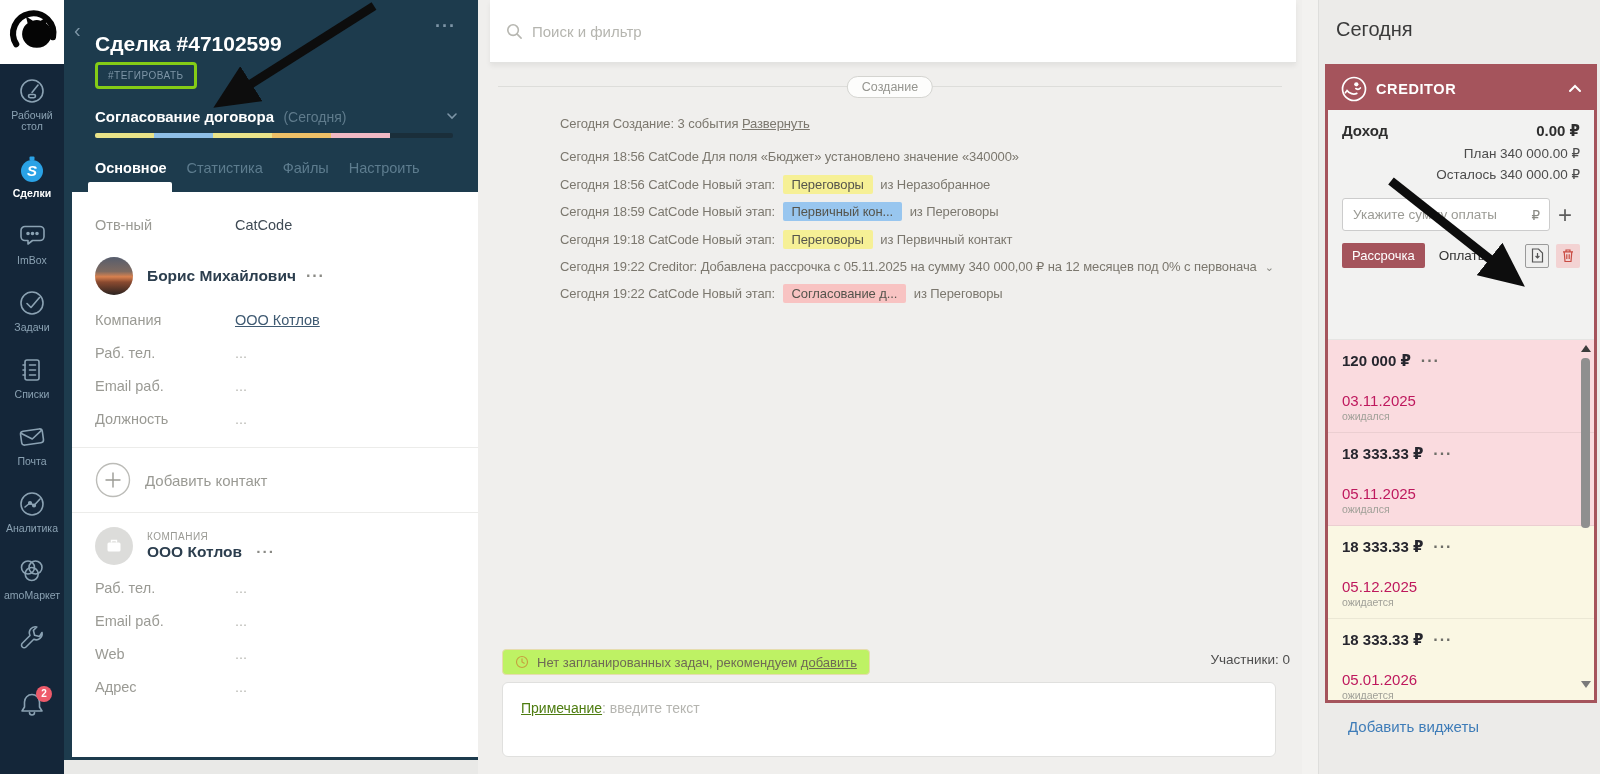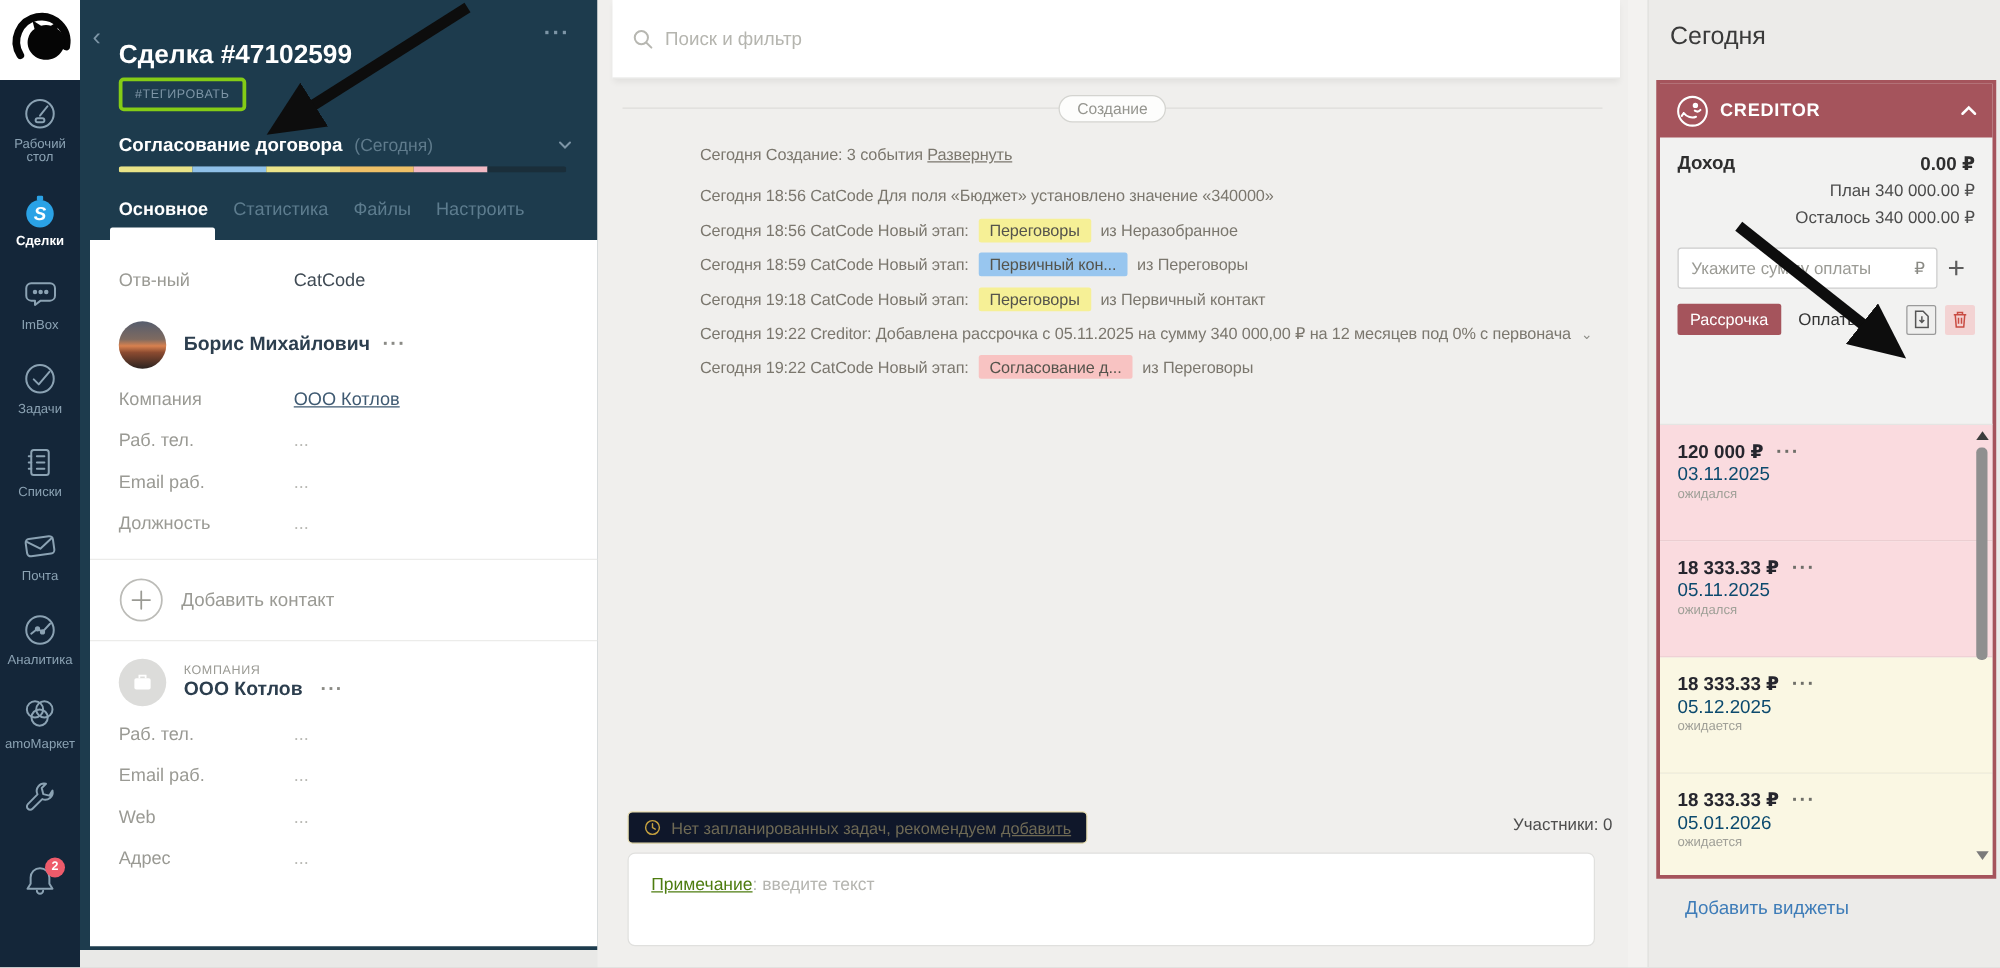--- a/index.html
+++ b/index.html
@@ -70,21 +70,21 @@
   .searchbar svg{width:17px;height:17px;margin-right:9px;}
   .search-ph{font-size:15px;color:#b5b5af;}
   .dayline{position:absolute;left:20px;right:20px;top:86px;border-top:1px solid #ddddda;}
   .daypill{position:absolute;left:50%;top:76px;transform:translateX(-50%);background:#fdfdfc;
            border:1px solid #d4d4d0;border-radius:11px;padding:3px 14px;font-size:12.5px;color:#95958f;}
   .events{position:absolute;left:82px;top:110px;right:10px;}
   .ev{height:27.4px;line-height:27.4px;font-size:13px;letter-spacing:-.1px;color:#7b776e;white-space:nowrap;overflow:hidden;}
   .ev .lnk{text-decoration:underline;cursor:pointer;}
   .ev .badge{display:inline-block;padding:2px 9px;border-radius:2px;color:#55544c;margin:0 4px;line-height:normal;}
   .ev .chev{display:inline-block;margin-left:8px;color:#8a8a84;font-size:11px;cursor:pointer;}
-  .notice{position:absolute;left:24px;top:649px;height:26px;background:#0f172a;border:1px solid #e6dcae;
+  .notice{position:absolute;left:24px;top:649px;height:26px;background:#bef264;border:1px solid #e6dcae;
           border-radius:4px;display:flex;align-items:center;padding:0 12px;}
   .notice svg{width:14px;height:14px;margin-right:8px;}
   .notice-tx{font-size:13px;color:#6f6a55;}
   .notice-tx .lnk{text-decoration:underline;cursor:pointer;}
   .participants{position:absolute;right:12px;top:652px;font-size:13.5px;color:#4e4e4e;}
   .notebox{position:absolute;left:24px;right:26px;top:682px;bottom:17px;background:#fff;
            border:1px solid #e0e0de;border-radius:6px;padding:16px 18px;cursor:text;}
   .note-link{font-size:14px;color:#4d7c0f;text-decoration:underline;cursor:pointer;}
   .note-ph{font-size:14px;color:#b5b5b0;}
 
@@ -111,21 +111,21 @@
   .wtab2{font-size:13.5px;color:#333;margin-left:14px;cursor:pointer;}
   .ibtn{width:24px;height:24px;border-radius:2px;display:flex;align-items:center;justify-content:center;cursor:pointer;}
   .ibtn.export{margin-left:auto;background:#efefee;border:1px solid #9a9a9a;}
   .ibtn.trash{margin-left:7px;background:#f3d3d3;}
   .plist{position:absolute;left:0;right:0;top:272px;bottom:0;overflow:hidden;border-top:1px solid #e5e5e3;}
   .prow{height:93px;padding:12px 14px 0;border-bottom:1px solid rgba(0,0,0,.06);position:relative;}
   .prow.overdue{background:#fadbdf;}
   .prow.upcoming{background:#faf7e3;}
   .p-amount{font-size:15px;font-weight:bold;color:#26262e;}
   .p-more{margin-left:10px;color:#6e6e68;font-weight:bold;letter-spacing:1px;cursor:pointer;}
-  .p-date{font-size:15px;color:#0c4a6e;}
+  .p-date{font-size:15px;color:#be185d;margin-top:22px;}
   .p-status{font-size:10.5px;color:#a0a098;margin-top:1px;}
   .pscroll{position:absolute;right:3px;top:278px;width:11px;bottom:12px;}
   .ps-up{width:0;height:0;border-left:5px solid transparent;border-right:5px solid transparent;
          border-bottom:7px solid #3c3c3c;margin:0 auto;cursor:pointer;}
   .ps-thumb{width:9px;height:170px;background:#8f8f8f;border-radius:4px;margin:6px auto 0;cursor:grab;}
   .ps-down{position:absolute;bottom:0;left:1px;width:0;height:0;border-left:5px solid transparent;
            border-right:5px solid transparent;border-top:7px solid #7a7a7a;cursor:pointer;}
   .w-add{position:absolute;left:46px;top:718px;font-size:15px;color:#3e7cb8;cursor:pointer;}
 
   

